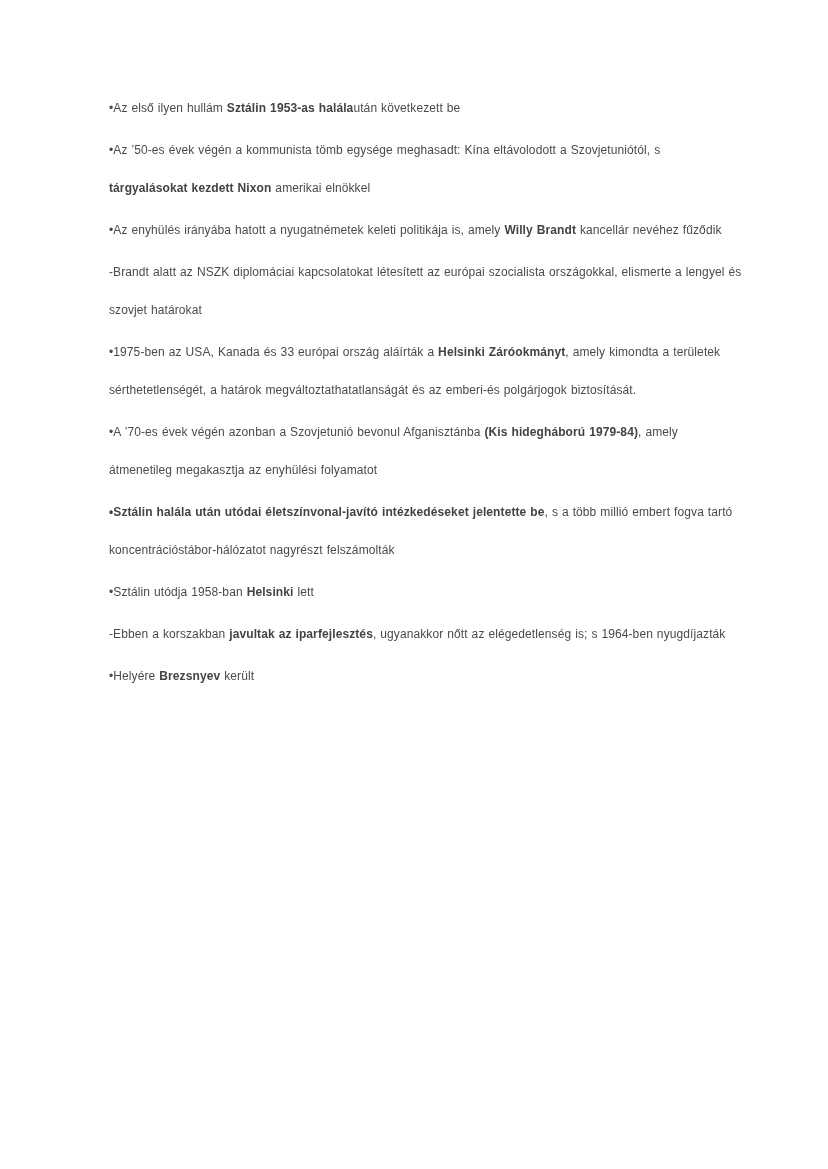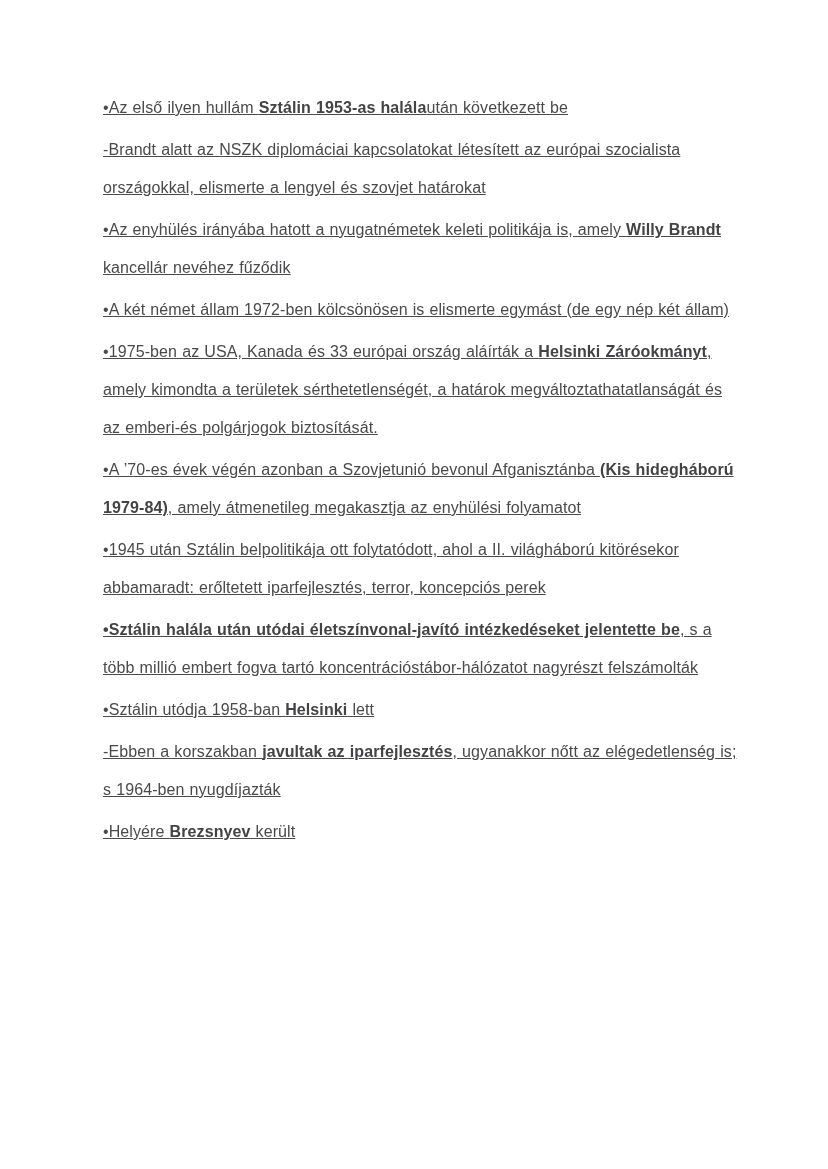--- a/index.html
+++ b/index.html
@@ -17,42 +17,40 @@
     width: 828px;
     height: 1169px;
     background: #ffffff;
     box-sizing: border-box;
     padding: 89px 86px 0 97px;
   }
   .doc-content {
     width: 645px;
   }
   .para {
-    margin: 0 0 4px 6px;
-    font-size: 16px;
+    margin: 0 0 4px 12px;
+    font-size: 12px;
     line-height: 38px;
     color: #4a4a4c;
     font-weight: 400;
     letter-spacing: 0.1px;
     word-spacing: 0.5px;
-    text-decoration: underline;
   }
   .run { font-weight: 400; }
   .run.bold { font-weight: 700; color: #434345; }
 </style>
 </head>
 <body>
 
 <div class="page">
   <div class="doc-content" id="doc-content">
       <p class="para"><span class="run">•Az első ilyen hullám </span><span class="run bold">Sztálin 1953-as halála</span><span class="run">után következett be</span></p>
+      <p class="para"><span class="run">•Az ’50-es évek végén a kommunista tömb egysége meghasadt: Kína eltávolodott a Szovjetuniótól, s </span><span class="run bold">tárgyalásokat kezdett Nixon</span><span class="run"> amerikai elnökkel</span></p>
+      <p class="para"><span class="run">•Az enyhülés irányába hatott a nyugatnémetek keleti politikája is, amely </span><span class="run bold">Willy Brandt</span><span class="run"> kancellár nevéhez fűződik</span></p>
       <p class="para"><span class="run">-Brandt alatt az NSZK diplomáciai kapcsolatokat létesített az európai szocialista országokkal, elismerte a lengyel és szovjet határokat</span></p>
-      <p class="para"><span class="run">•Az enyhülés irányába hatott a nyugatnémetek keleti politikája is, amely </span><span class="run bold">Willy Brandt</span><span class="run"> kancellár nevéhez fűződik</span></p>
-      <p class="para"><span class="run">•A két német állam 1972-ben kölcsönösen is elismerte egymást (de egy nép két állam)</span></p>
       <p class="para"><span class="run">•1975-ben az USA, Kanada és 33 európai ország aláírták a </span><span class="run bold">Helsinki Záróokmányt</span><span class="run">, amely kimondta a területek sérthetetlenségét, a határok megváltoztathatatlanságát és az emberi-és polgárjogok biztosítását.</span></p>
       <p class="para"><span class="run">•A ’70-es évek végén azonban a Szovjetunió bevonul Afganisztánba </span><span class="run bold">(Kis hidegháború 1979-84)</span><span class="run">, amely átmenetileg megakasztja az enyhülési folyamatot</span></p>
-      <p class="para"><span class="run">•1945 után Sztálin belpolitikája ott folytatódott, ahol a II. világháború kitörésekor abbamaradt: erőltetett iparfejlesztés, terror, koncepciós perek</span></p>
       <p class="para"><span class="run bold">•Sztálin halála után utódai életszínvonal-javító intézkedéseket jelentette be</span><span class="run">, s a több millió embert fogva tartó koncentrációstábor-hálózatot nagyrészt felszámolták</span></p>
       <p class="para"><span class="run">•Sztálin utódja 1958-ban </span><span class="run bold">Helsinki</span><span class="run"> lett</span></p>
       <p class="para"><span class="run">-Ebben a korszakban </span><span class="run bold">javultak az iparfejlesztés</span><span class="run">, ugyanakkor nőtt az elégedetlenség is; s 1964-ben nyugdíjazták</span></p>
       <p class="para"><span class="run">•Helyére </span><span class="run bold">Brezsnyev</span><span class="run"> került</span></p>
     </div>
 </div>
 
 </body></html>

